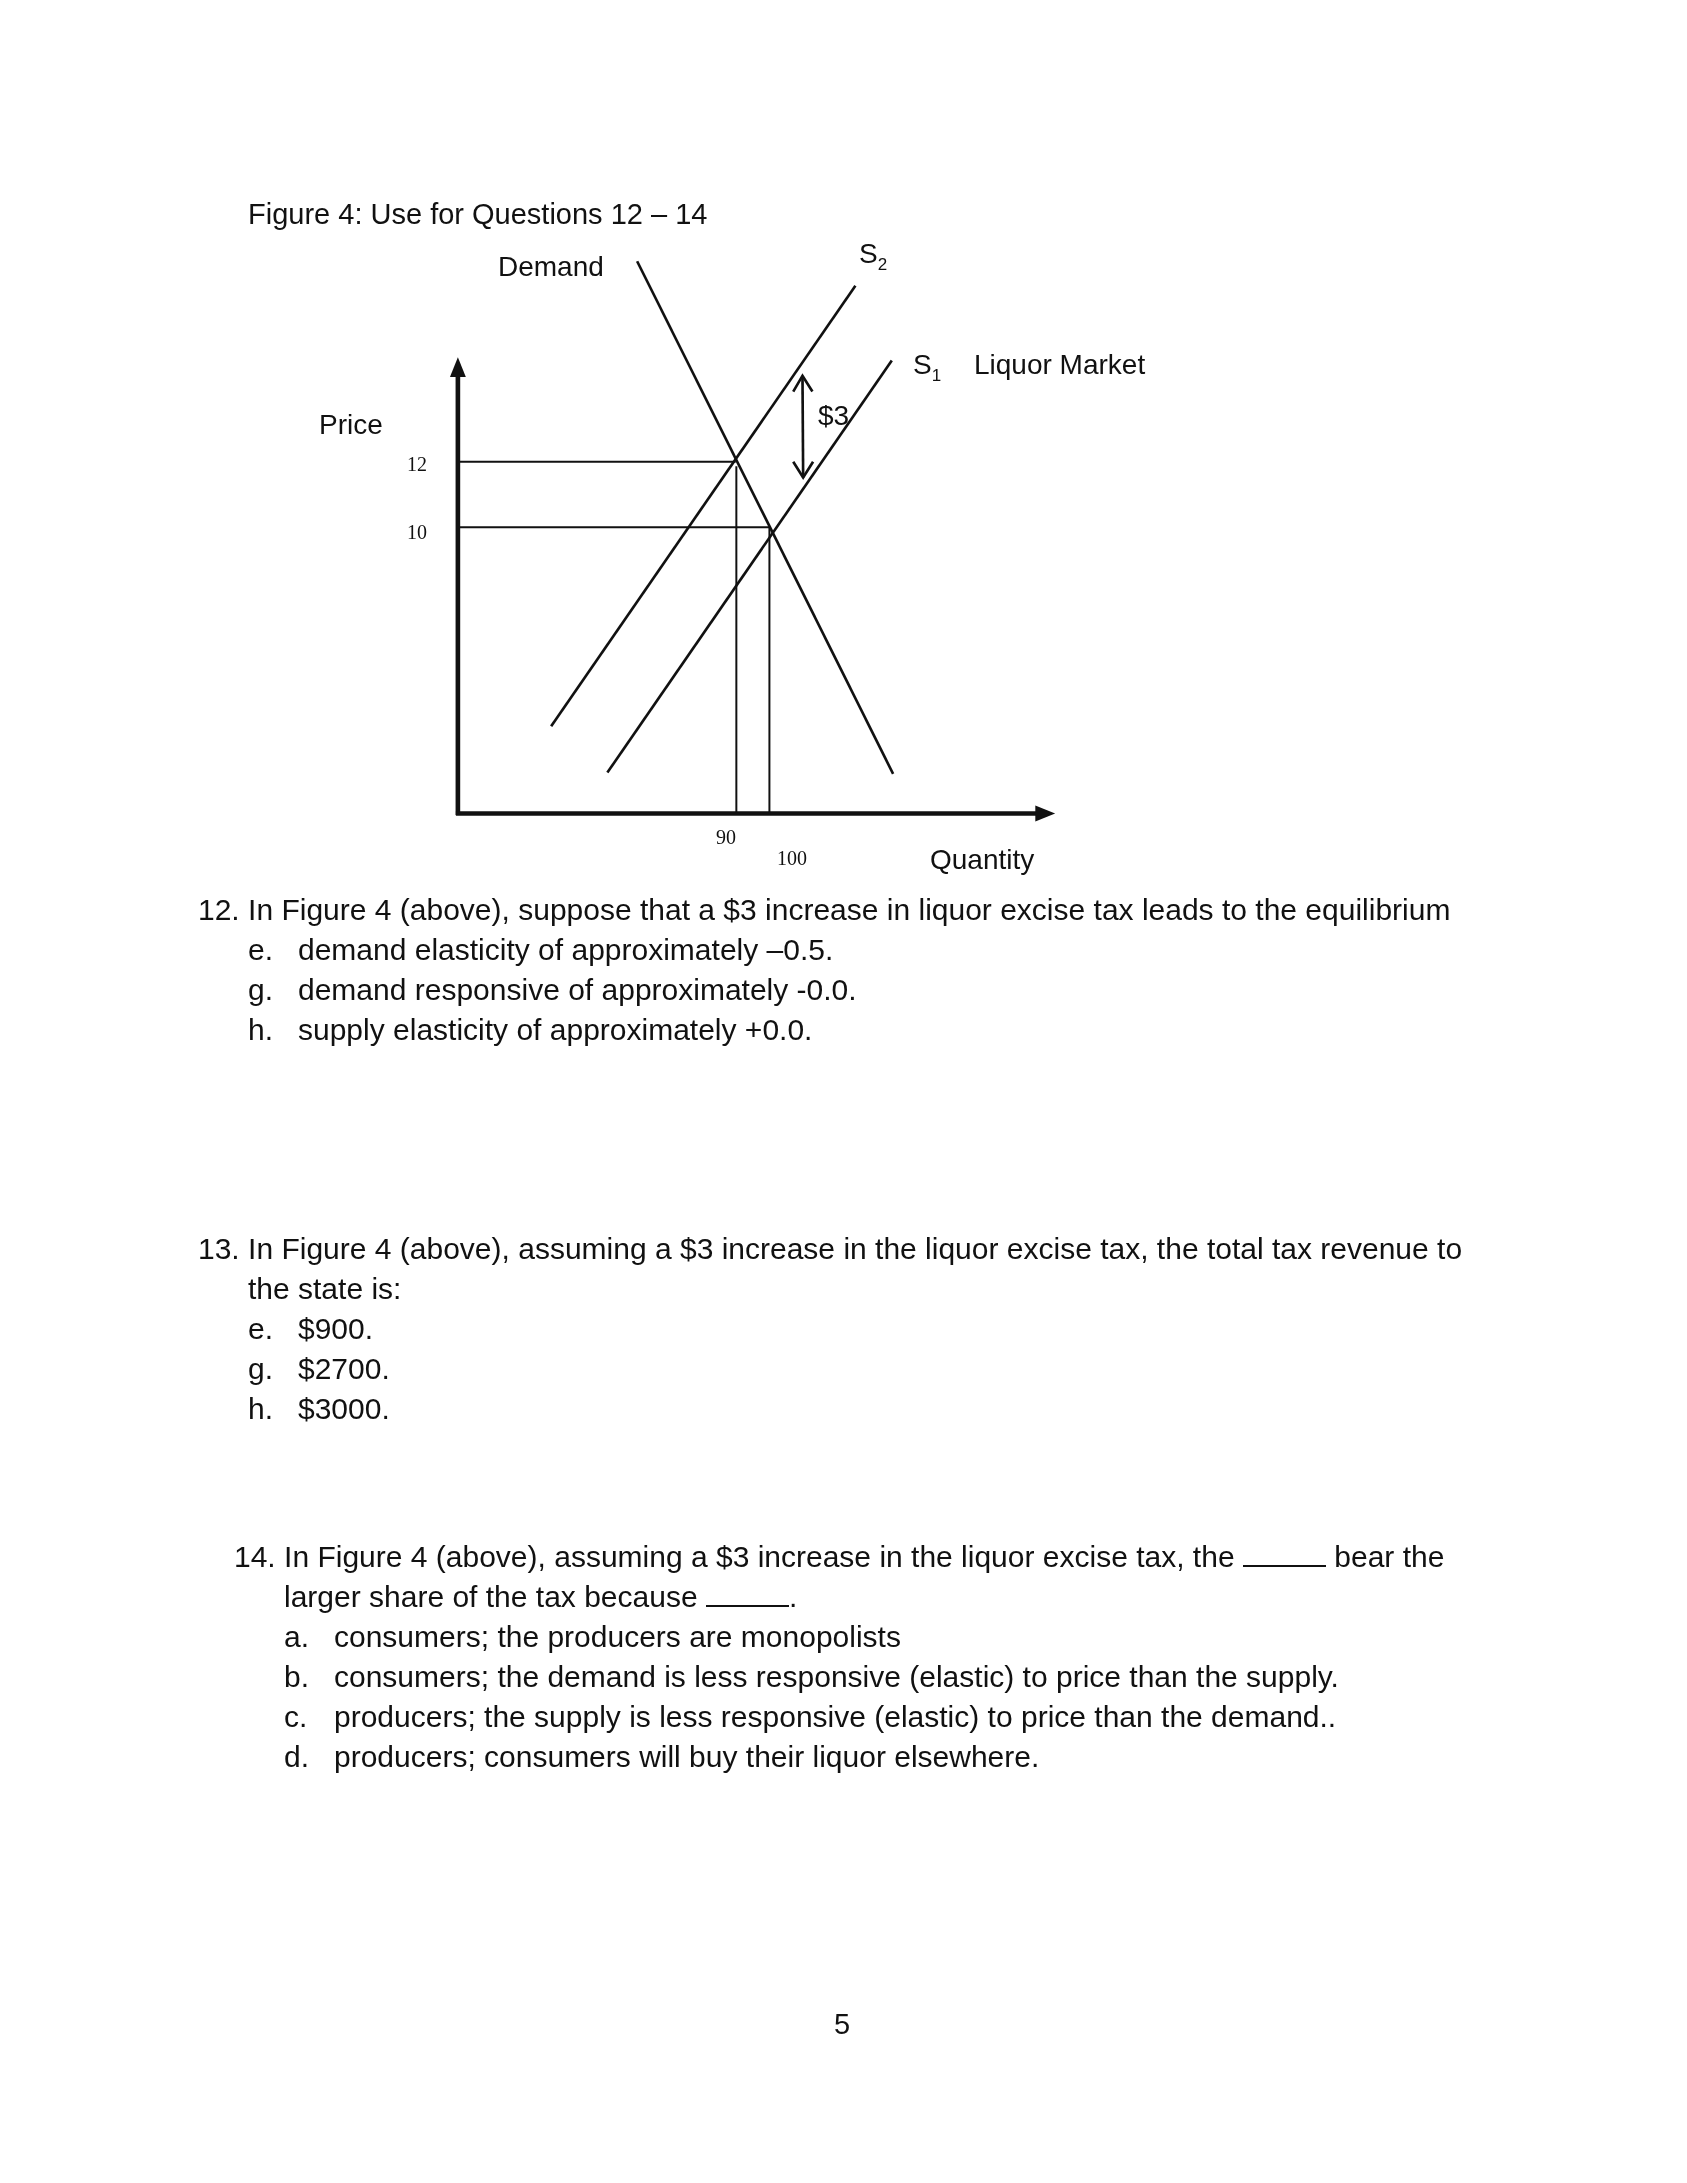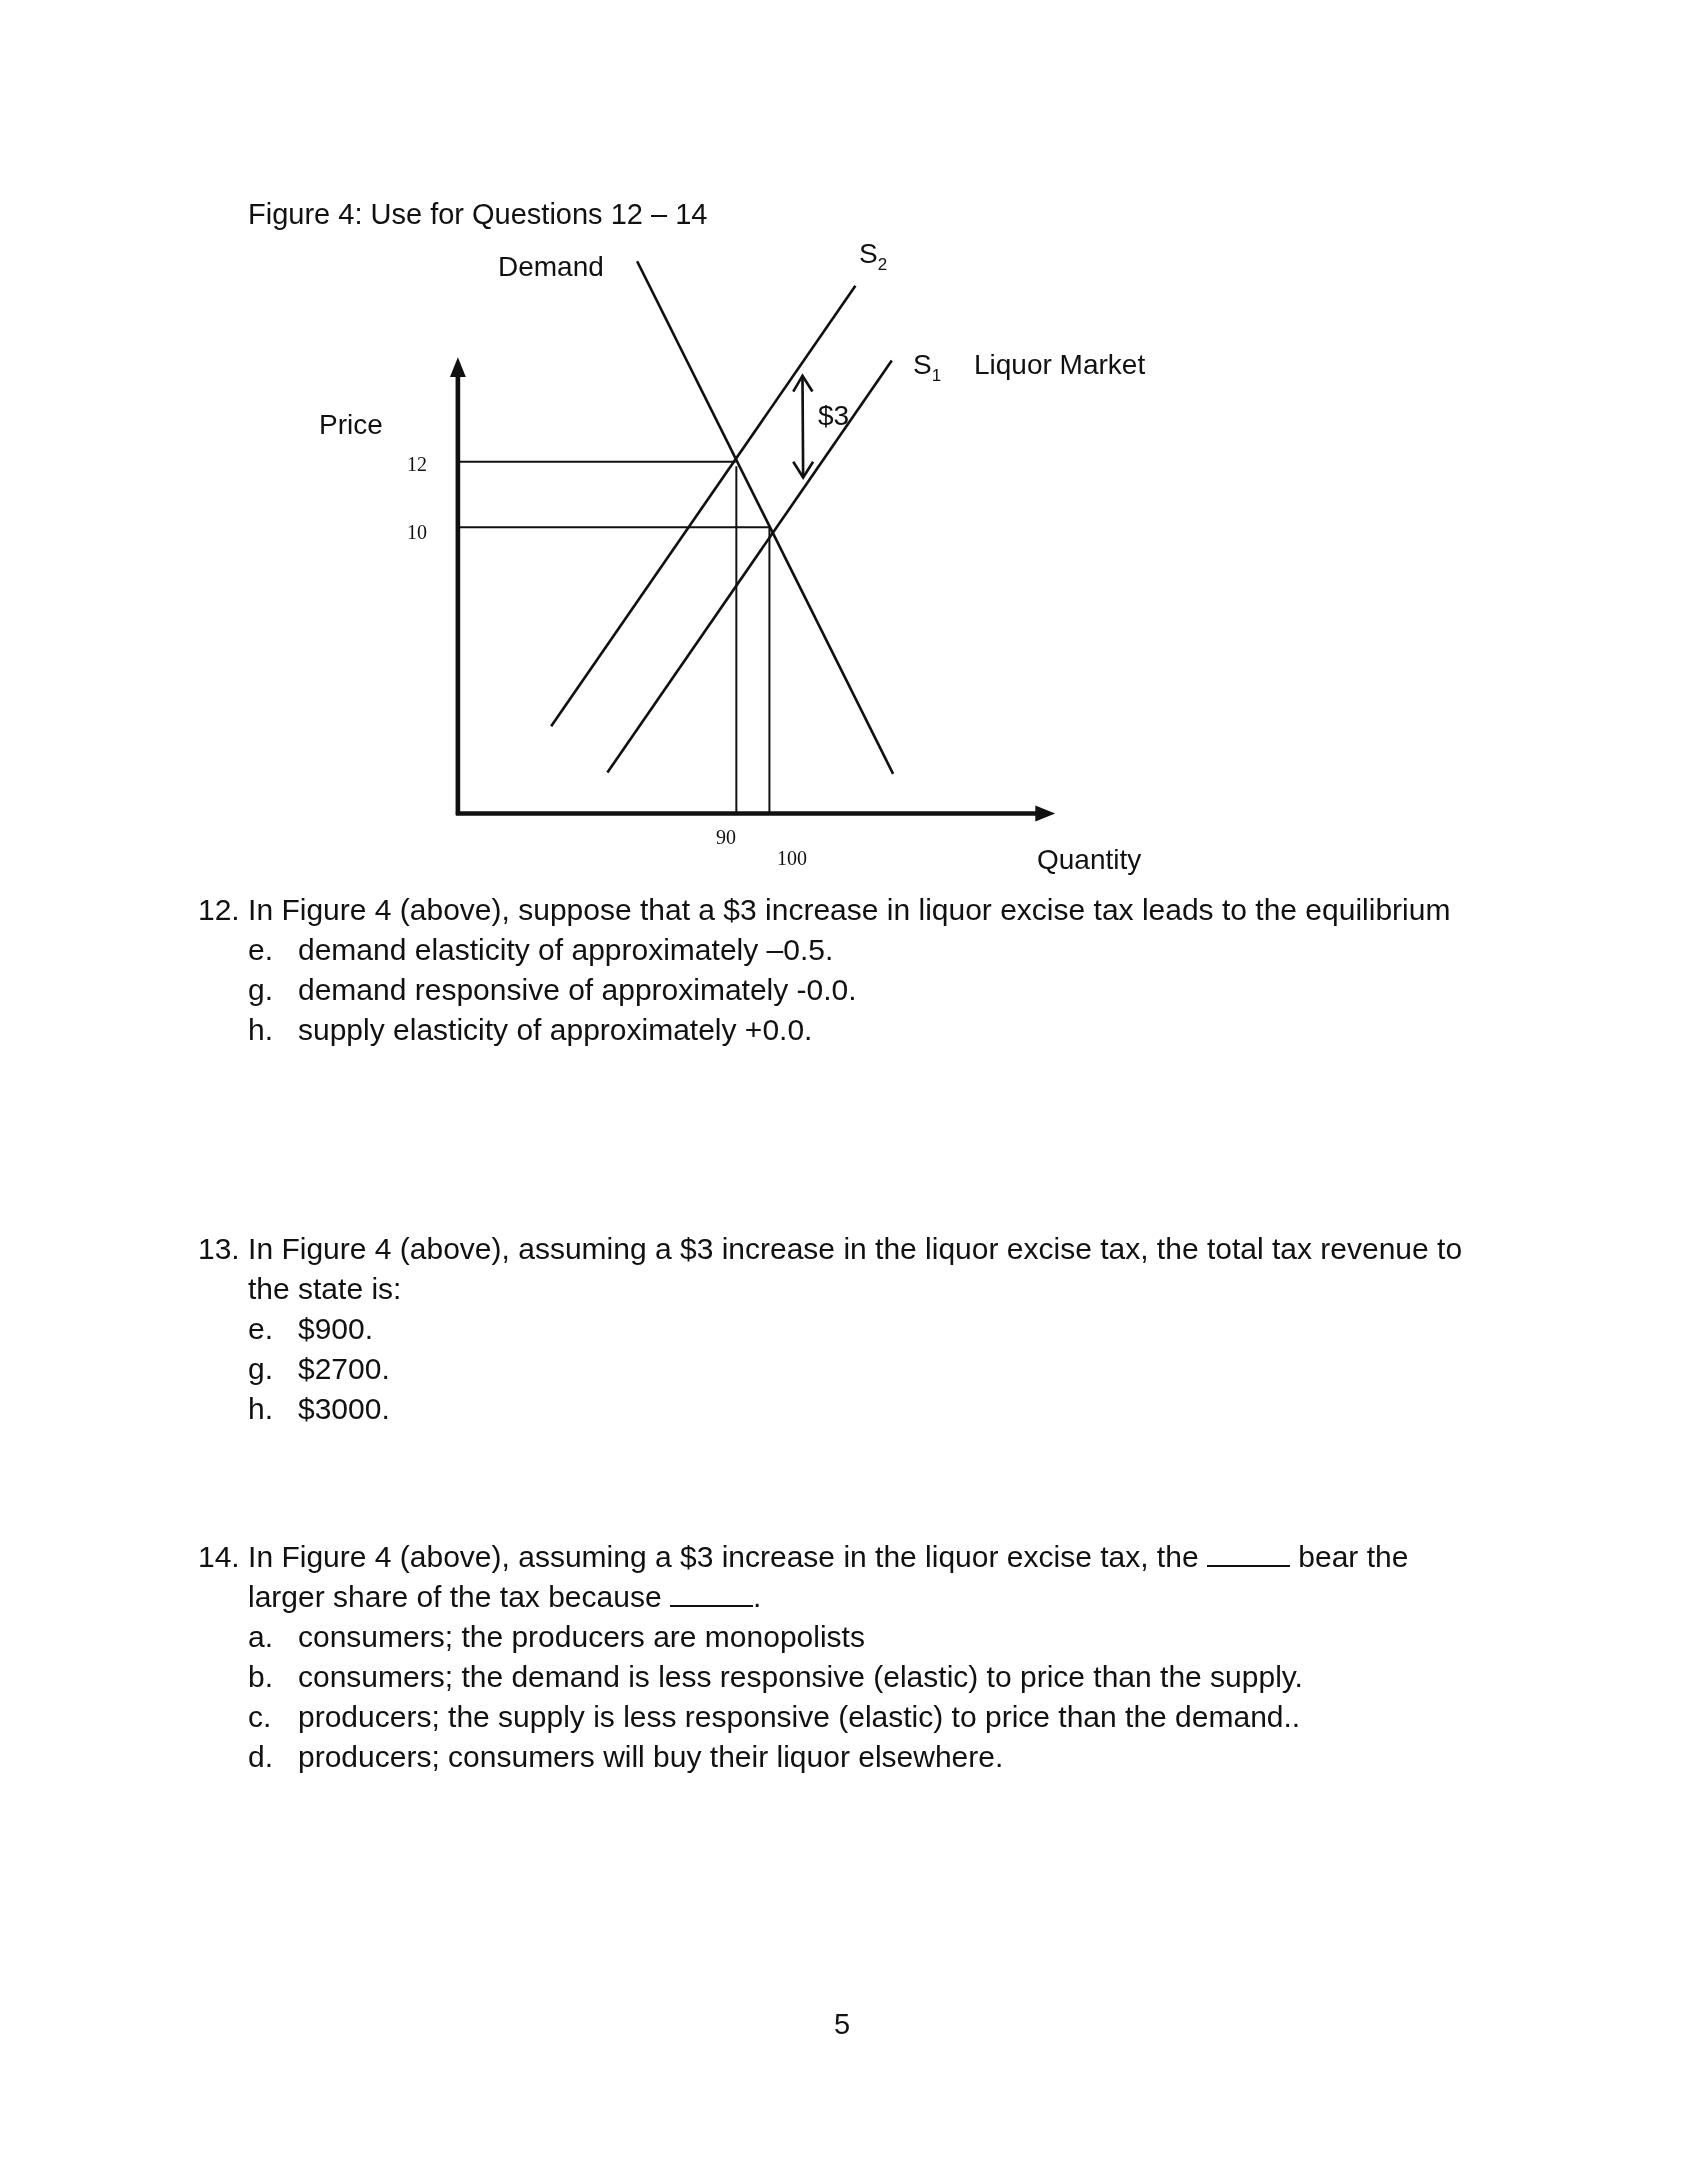--- a/index.html
+++ b/index.html
@@ -54,42 +54,42 @@
     <polyline points="1199,698 1214,722 1229,698" fill="none" stroke="#111" stroke-width="4"></polyline>
   </g>
 </svg>
 
 <div class="abs chart-lbl" style="left:498px; top:251px;text-align:center;">Demand</div>
 <div class="abs chart-lbl" style="left:859px; top:238px;"><span>S</span><sub style="font-size:17px;">2</sub></div>
 <div class="abs chart-lbl" style="left:913px; top:349px;"><span>S</span><sub style="font-size:17px;">1</sub></div>
 <div class="abs chart-lbl" style="left:974px; top:349px;">Liquor Market</div>
 <div class="abs chart-lbl" style="left:818px; top:400px;">$3</div>
 <div class="abs chart-lbl" style="left:319px; top:409px;">Price</div>
-<div class="abs chart-lbl" style="left:1037px; top:844px;text-align:right;">Quantity</div>
+<div class="abs chart-lbl" style="left:930px; top:844px;text-align:right;">Quantity</div>
 <div class="abs tick" style="left:407px; top:453px;">12</div>
 <div class="abs tick" style="left:407px; top:521px;">10</div>
 <div class="abs tick" style="left:716px; top:826px;">90</div>
 <div class="abs tick" style="left:777px; top:847px;">100</div>
 
 <div class="q" style="top:890px;">
   <div class="stem"><span>12.</span> <span>In Figure 4 (above), suppose that a $3 increase in liquor excise tax leads to the equilibrium</span></div>
   <div class="opt"><span class="letter">e.</span><span>demand elasticity of approximately –0.5.</span></div>
   <div class="opt"><span class="letter">g.</span><span>demand responsive of approximately -0.0.</span></div>
   <div class="opt"><span class="letter">h.</span><span>supply elasticity of approximately +0.0.</span></div>
 </div>
 
 <div class="q" style="top:1229px;">
   <div class="stem"><span>13.</span> <span>In Figure 4 (above), assuming a $3 increase in the liquor excise tax, the total tax revenue to</span></div>
   <div class="cont">the state is:</div>
   <div class="opt"><span class="letter">e.</span><span>$900.</span></div>
   <div class="opt"><span class="letter">g.</span><span>$2700.</span></div>
   <div class="opt"><span class="letter">h.</span><span>$3000.</span></div>
 </div>
 
-<div class="q" style="top:1537px;">
+<div class="q" style="top:1537px;margin-left:36px;">
   <div class="stem"><span>14.</span> <span>In Figure 4 (above), assuming a $3 increase in the liquor excise tax, the</span> <span class="blank" style="width:83px;"></span> <span>bear the</span></div>
   <div class="cont"><span>larger share of the tax because</span> <span class="blank" style="width:83px;"></span><span>.</span></div>
   <div class="opt"><span class="letter">a.</span><span>consumers; the producers are monopolists</span></div>
   <div class="opt"><span class="letter">b.</span><span>consumers; the demand is less responsive (elastic) to price than the supply.</span></div>
   <div class="opt"><span class="letter">c.</span><span>producers; the supply is less responsive (elastic) to price than the demand..</span></div>
   <div class="opt"><span class="letter">d.</span><span>producers; consumers will buy their liquor elsewhere.</span></div>
 </div>
 
 <div class="abs page-num">5</div>
 

